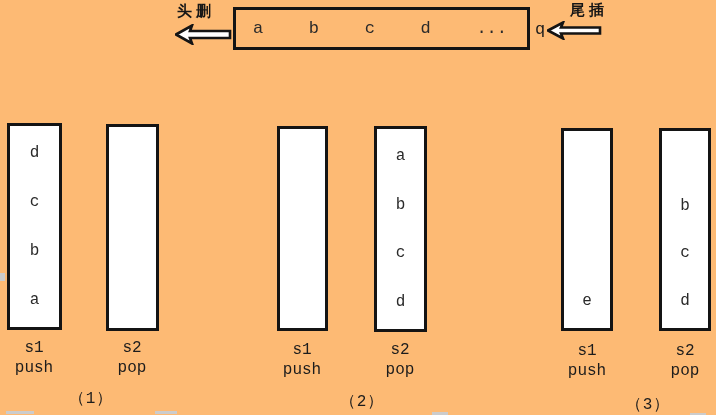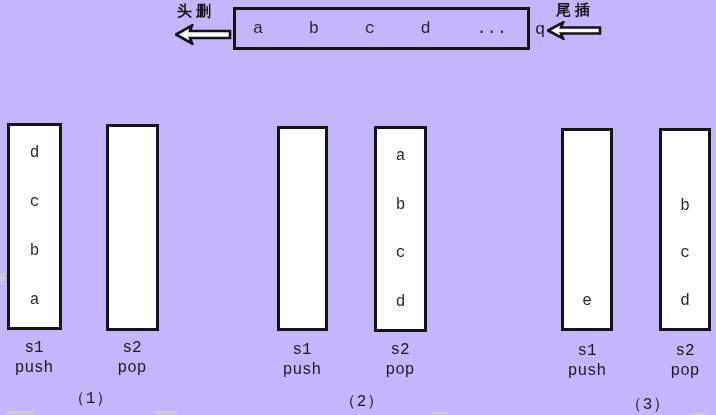--- a/index.html
+++ b/index.html
@@ -1,19 +1,19 @@
 <!DOCTYPE html>
 <html><head>
 <meta charset="utf-8">
 <style>
   html,body{margin:0;padding:0;background:#ffffff;}
   .screen{
     position:relative;
     width:716px;height:415px;
-    background:#c4b5fd;
+    background:#fdba74;
     overflow:hidden;
     font-family:"Liberation Mono","DejaVu Sans Mono",monospace;
     color:#1c1c1c;
   }
   .cjk{
     position:absolute;
     font-family:"Liberation Sans","DejaVu Sans",sans-serif;
     font-size:15px;
     font-weight:600;
     letter-spacing:4px;
@@ -82,21 +82,21 @@
   <div class="queue-box">
     <span class="queue-item">a</span>
     <span class="queue-item">b</span>
     <span class="queue-item">c</span>
     <span class="queue-item">d</span>
     <span class="queue-item">...</span>
   </div>
 
   <div class="q-name">q</div>
 
-  <div class="cjk" style="left:556px;top:1px;">尾插</div>
+  <div class="cjk" style="left:570px;top:1px;">尾插</div>
 
   <svg class="arrow" style="left:547px;top:21px;" width="55" height="19" viewBox="0 0 55 19">
     <polygon points="1,9.5 16,1.5 14,6.5 53,6.5 53,12.5 14,12.5 16,17.5" fill="#ffffff" stroke="#141414" stroke-width="2.6" stroke-linejoin="miter"></polygon>
   </svg>
 
   <div class="stack f1s1">
     <div class="slot">d</div>
     <div class="slot">c</div>
     <div class="slot">b</div>
     <div class="slot">a</div>

